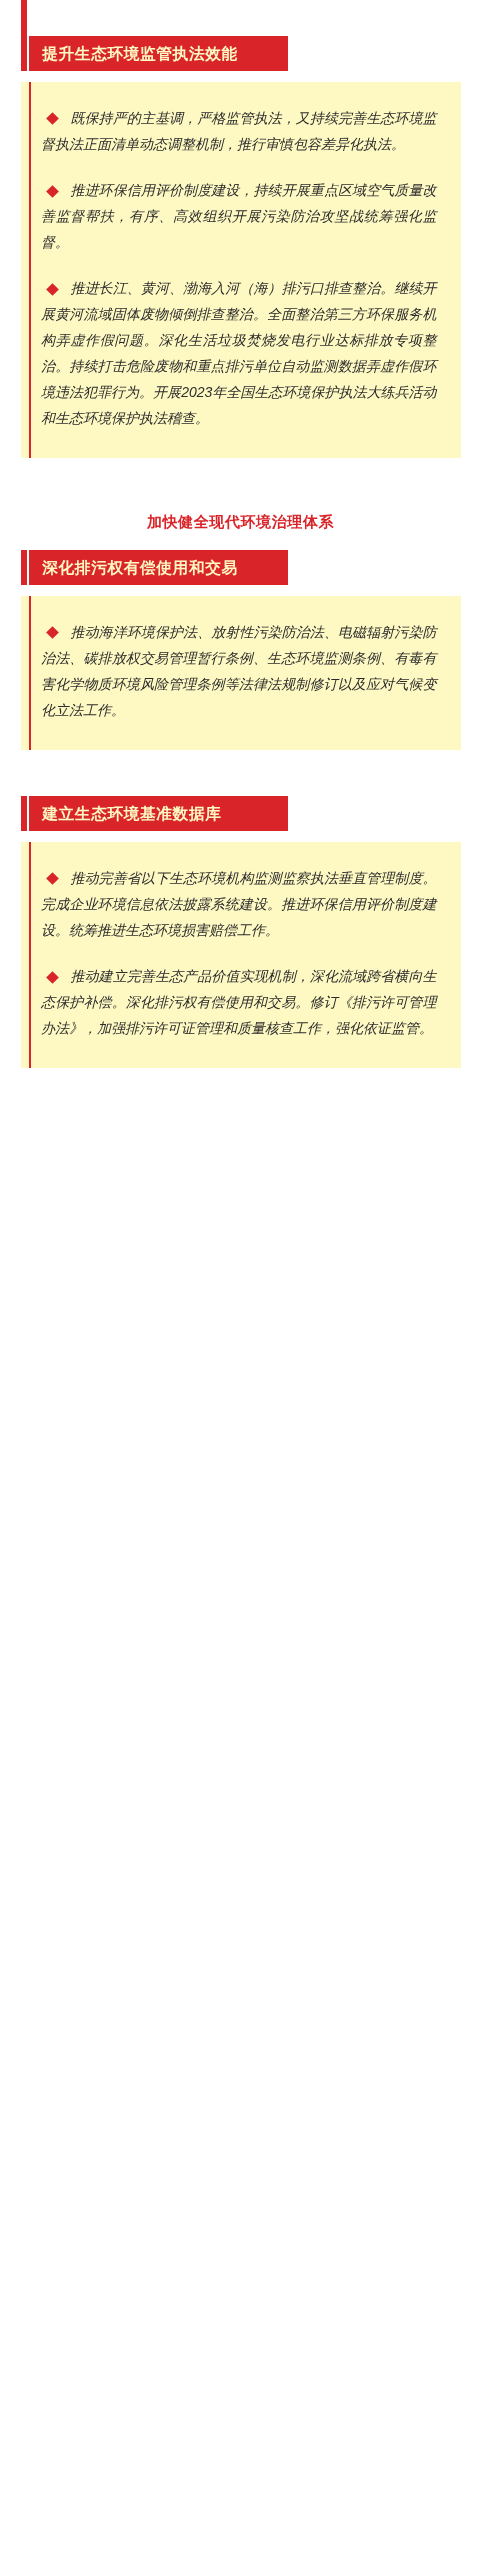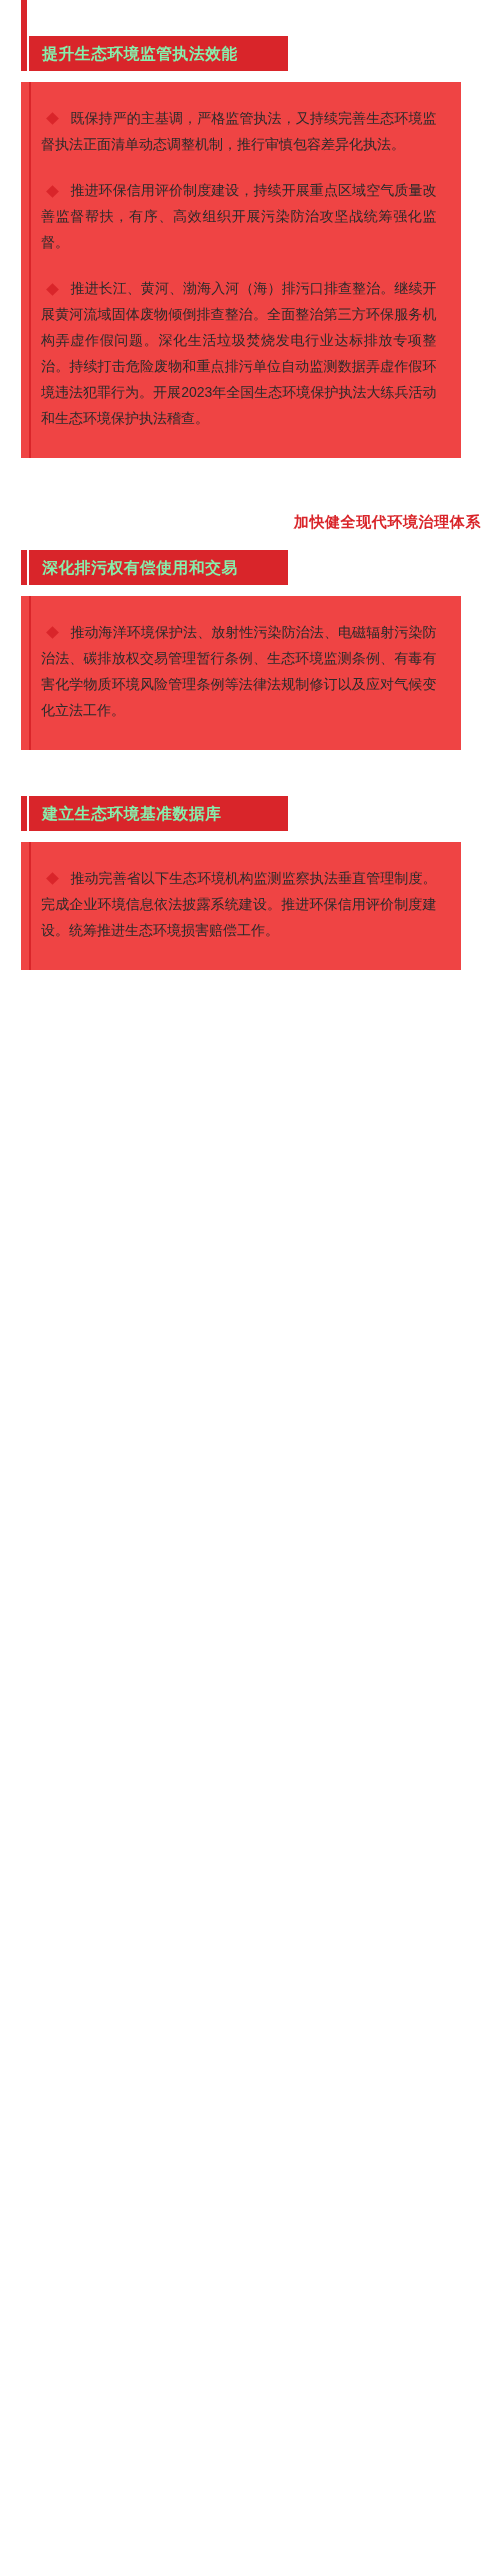--- a/index.html
+++ b/index.html
@@ -26,21 +26,21 @@
   .section-head {
     position: relative;
     margin: 0 0 0 0;
     padding: 0;
   }
   .head-bar {
     display: block;
     width: 259px;
     margin-left: 29px;
     background: #d9252a;
-    color: #86efac;
+    color: #fef9c3;
     font-size: 15.7px;
     font-weight: bold;
     letter-spacing: 0.6px;
     line-height: 1;
     padding: 9.6px 11px 9.6px 13.3px;
     box-sizing: border-box;
   }
   .head-accent {
     position: absolute;
     left: 20.5px;
@@ -49,35 +49,36 @@
     height: 100%;
     background: #d9252a;
   }
   .head-wrap {
     position: relative;
     padding-top: 36px;
   }
 
   
   .center-head {
-    text-align: right;
+    text-align: center;
     color: #d9252a;
     font-size: 15px;
     font-weight: bold;
     letter-spacing: 0.6px;
     padding: 55px 0 18px 0;
   }
 
   
   .card {
     margin: 0 20.5px 0 20.5px;
-    background: #ef4444;
+    background: #fef9c3;
     position: relative;
     padding: 24px 24px 26.5px 20.5px;
     box-sizing: border-box;
+    font-style: italic;
   }
   .card-rule {
     position: absolute;
     left: 8.4px;
     top: 0;
     bottom: 0;
     width: 1.8px;
     background: #d9252a;
   }
   .card.with-top-gap {
@@ -163,16 +164,20 @@
   </div>
 
   <div class="card with-top-gap">
     <div class="card-rule"></div>
 
     <p class="para">
       <span class="diamond"></span>
       <span>推动完善省以下生态环境机构监测监察执法垂直管理制度。完成企业环境信息依法披露系统建设。推进环保信用评价制度建设。统筹推进生态环境损害赔偿工作。</span>
     </p>
 
+    <p class="para">
+      <span class="diamond"></span>
+      <span>推动建立完善生态产品价值实现机制，深化流域跨省横向生态保护补偿。深化排污权有偿使用和交易。修订《排污许可管理办法》，加强排污许可证管理和质量核查工作，强化依证监管。</span>
+    </p>
   </div>
 
 </div>
 
 
 </body></html>

